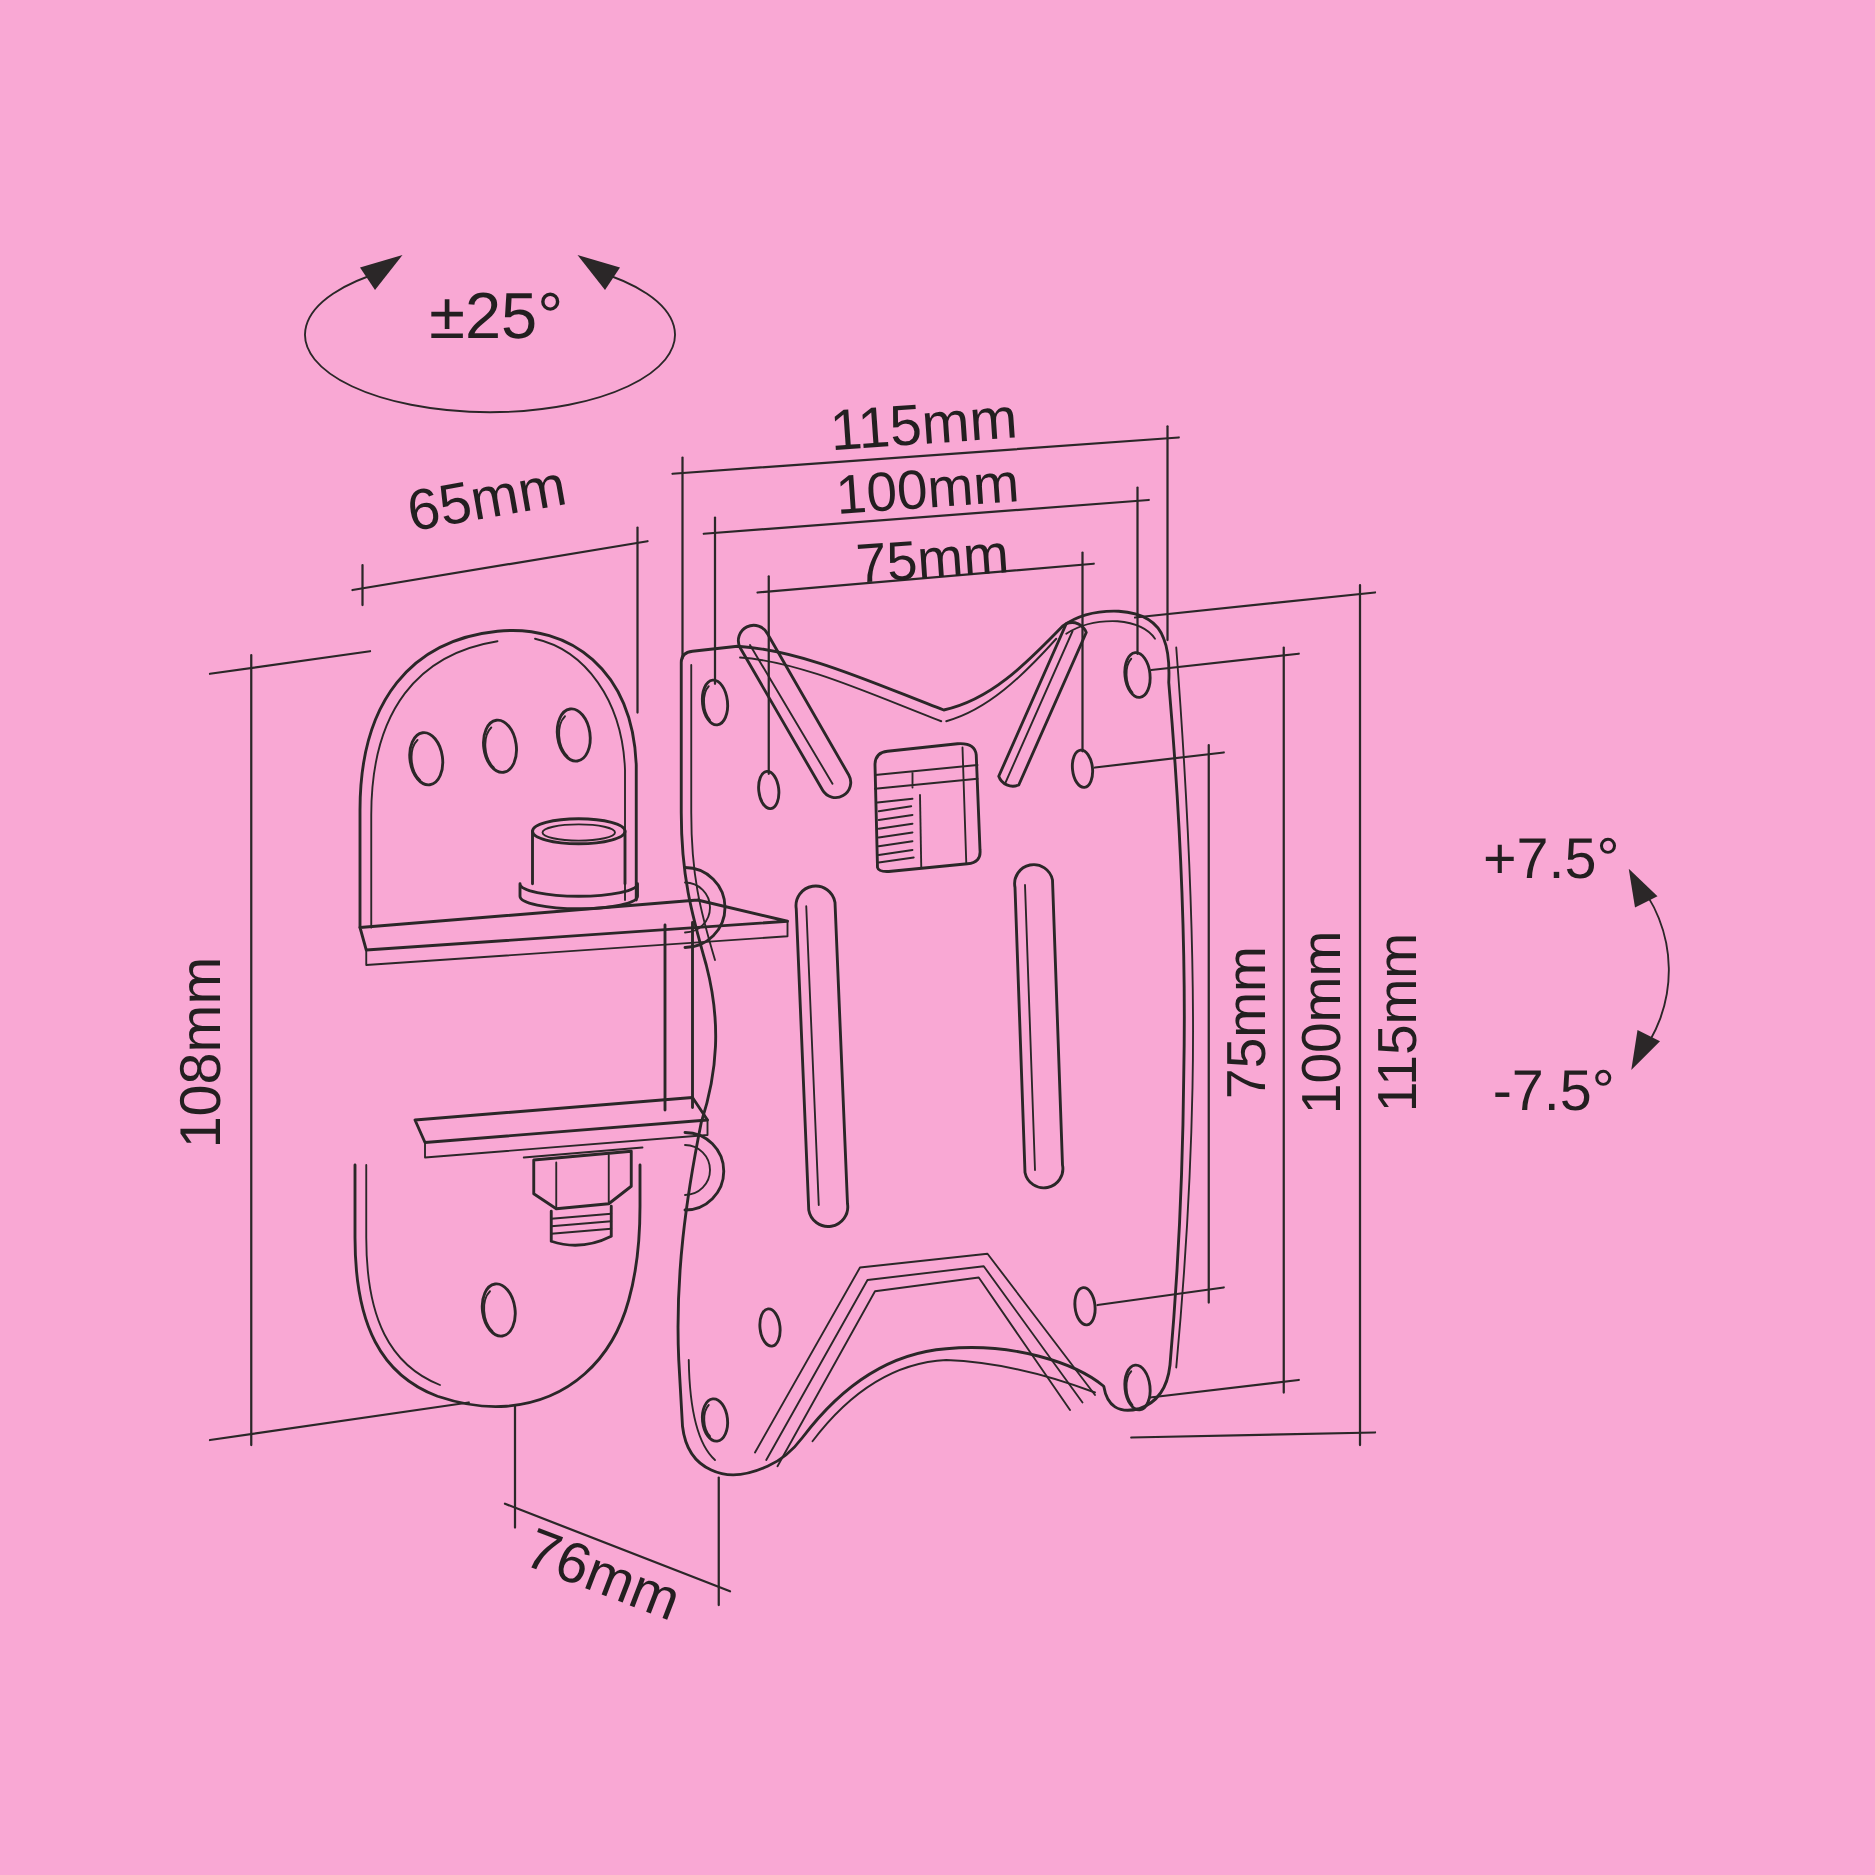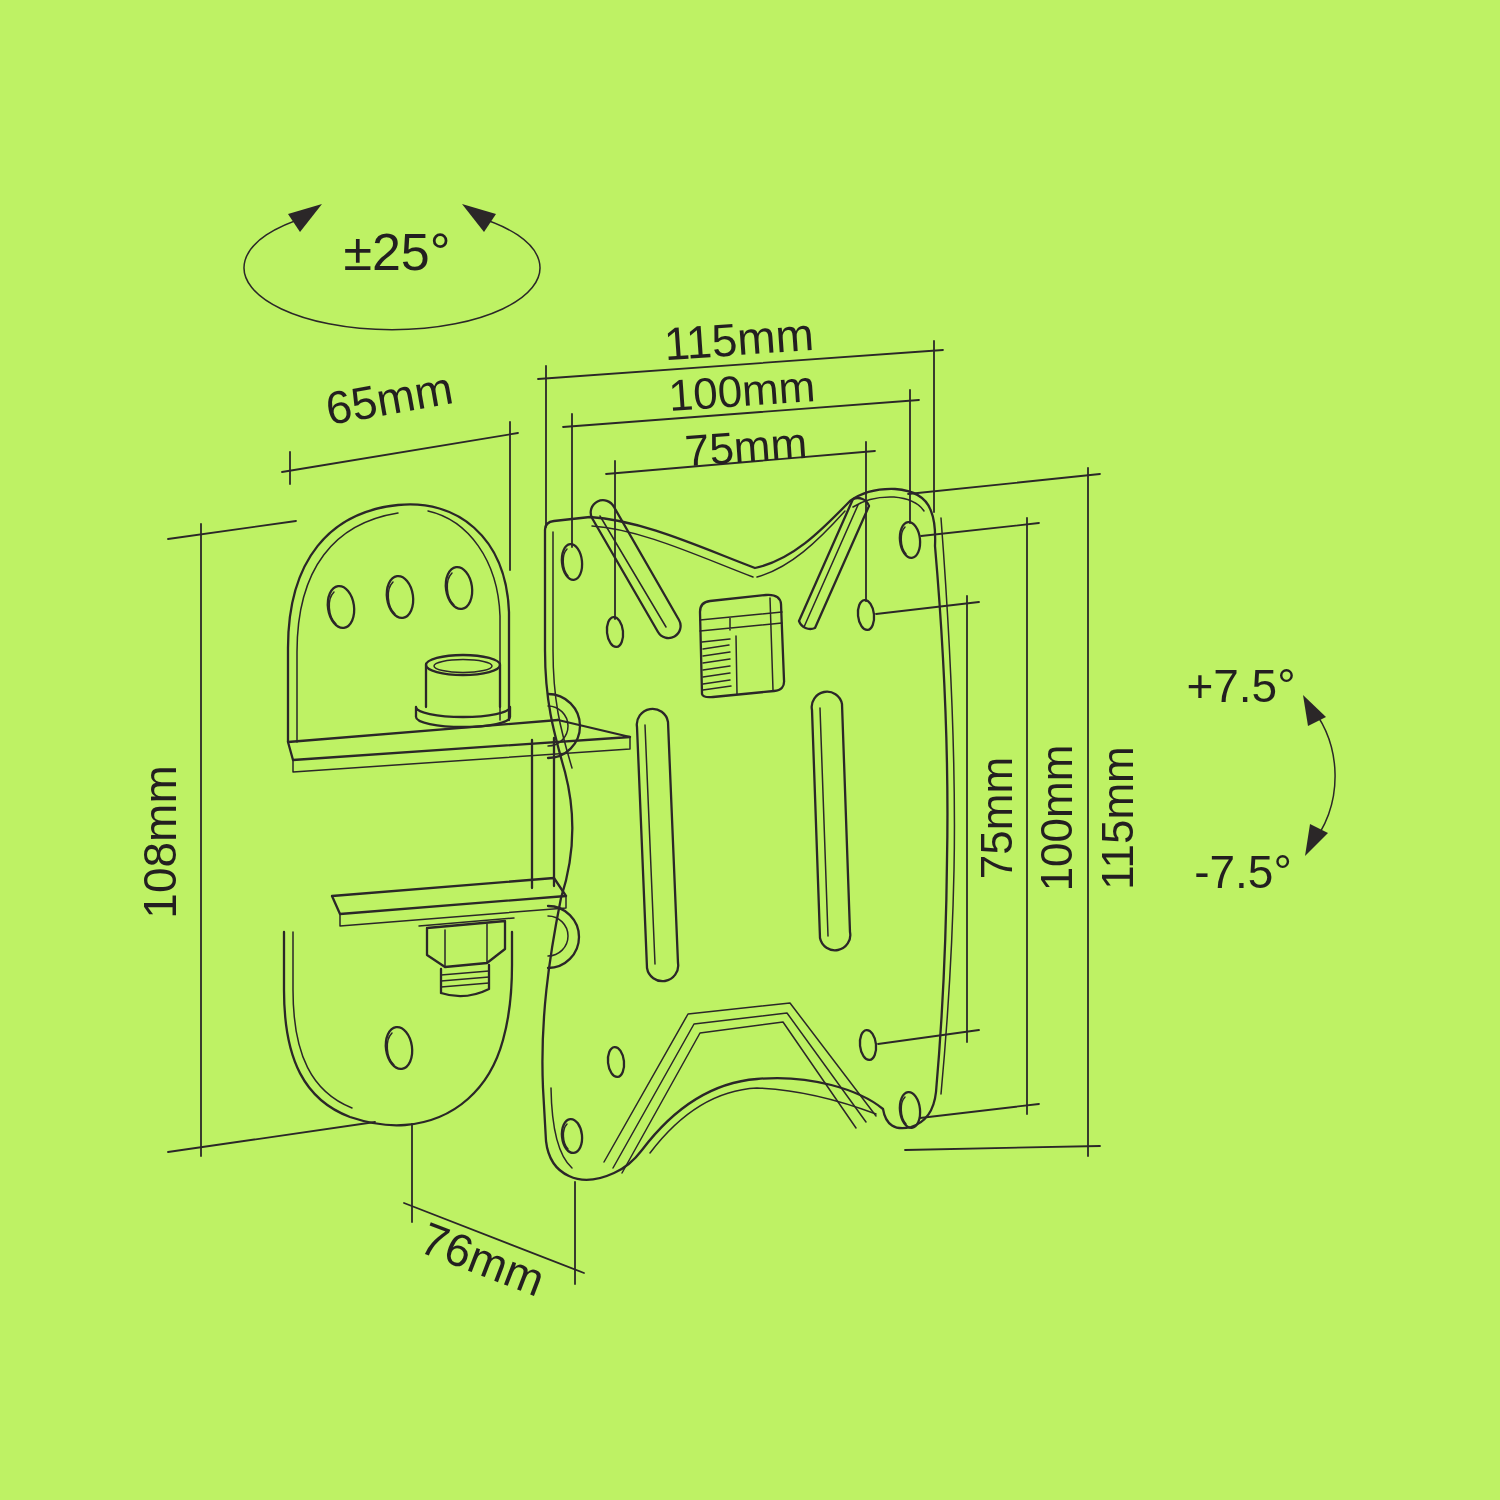--- a/index.html
+++ b/index.html
@@ -1,16 +1,16 @@
 <!DOCTYPE html>
 <html><head>
 <meta charset="utf-8">
 <style>
   html,body{margin:0;padding:0;background:#ffffff;}
-  .stage{width:1500px;height:1500px;position:relative;background:#bef264;overflow:hidden;}
+  .stage{width:1500px;height:1500px;position:relative;background:#f9a8d4;overflow:hidden;}
   svg{display:block;}
   .ln{fill:none;stroke:#2b2728;stroke-width:2.3;stroke-linecap:round;stroke-linejoin:round;}
   .thin{fill:none;stroke:#2b2728;stroke-width:1.5;stroke-linecap:round;stroke-linejoin:round;}
   .dim{fill:none;stroke:#2b2728;stroke-width:1.8;stroke-linecap:round;}
   .arrow{fill:#2b2728;stroke:none;}
   .lbl{fill:#231f20;font-family:"Liberation Sans", sans-serif;text-anchor:middle;}
   .sz52{font-size:52px;} .sz46{font-size:46px;} .sz44{font-size:44px;}
 </style>
 </head>
 <body>

